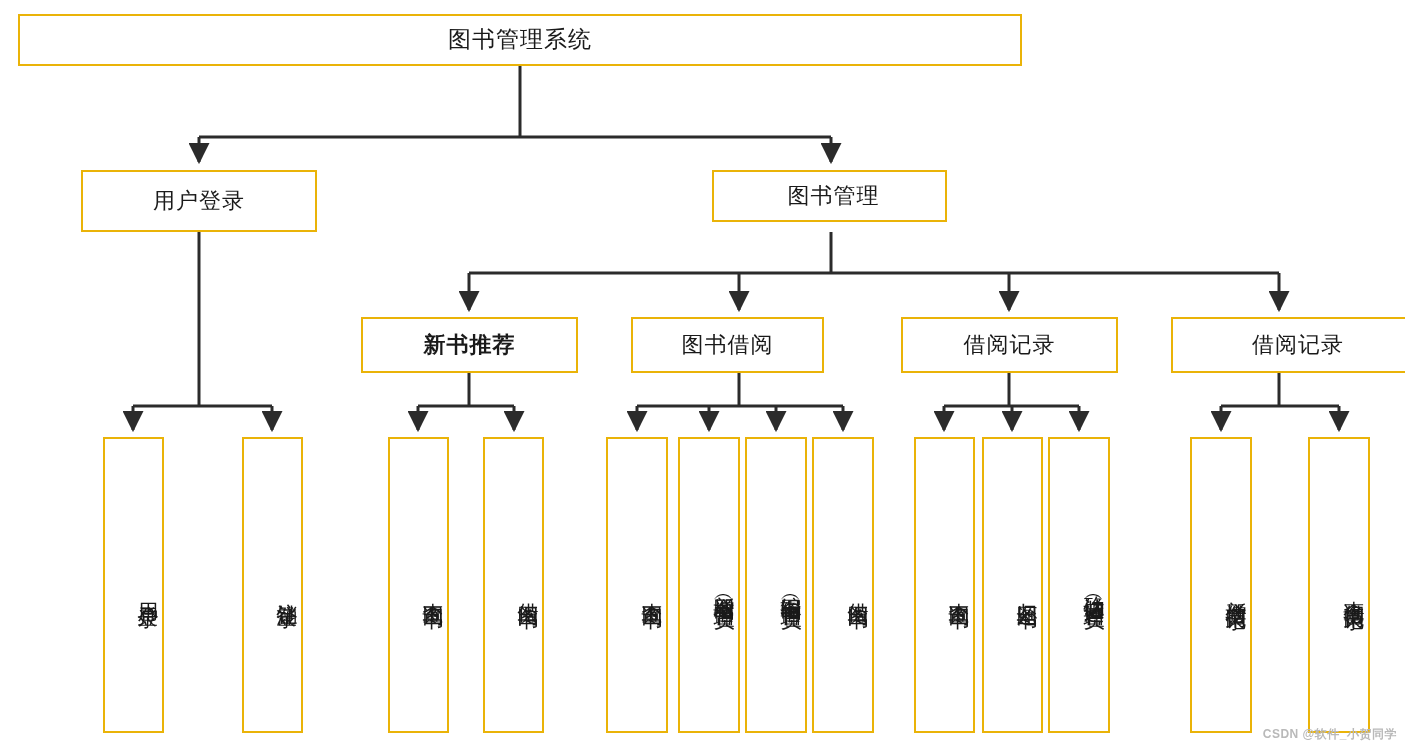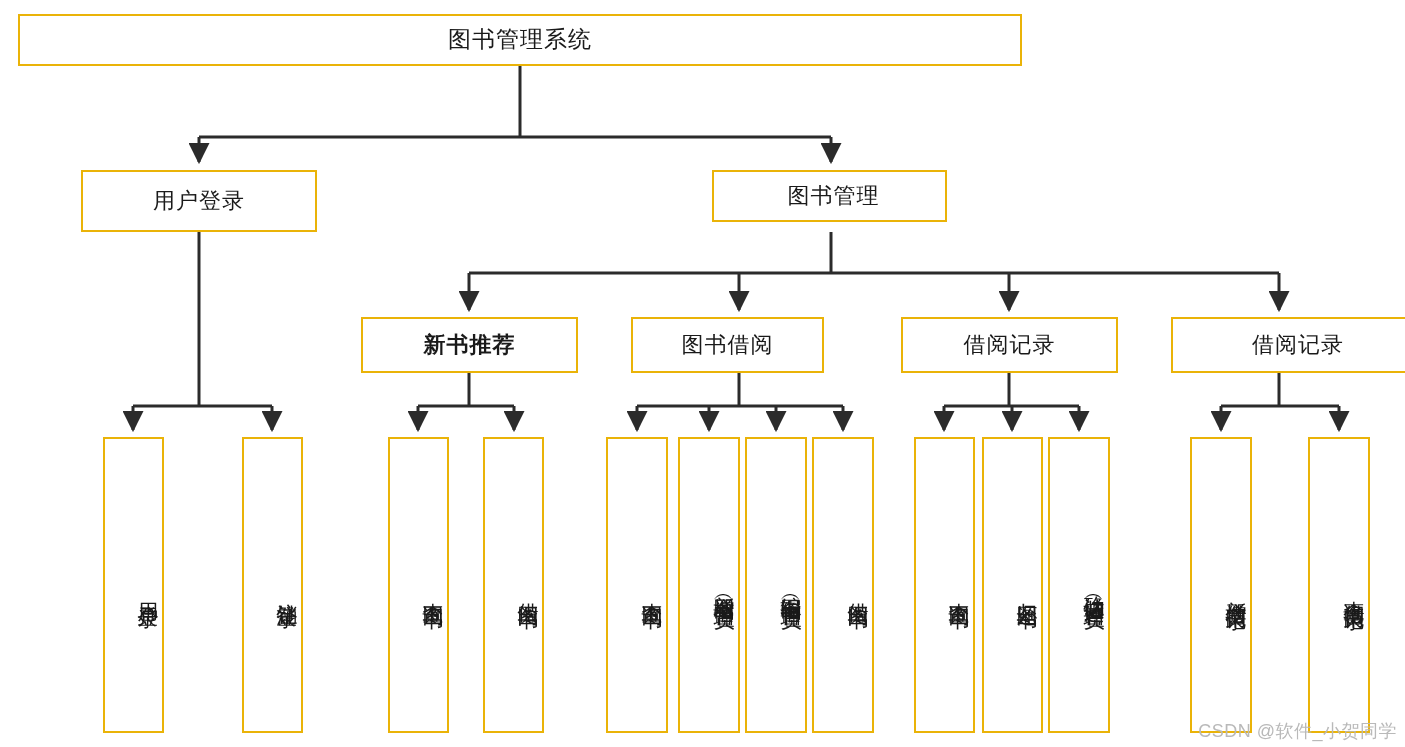--- a/index.html
+++ b/index.html
@@ -52,25 +52,26 @@
     padding-top: 10px;
     white-space: nowrap;
   }
   .node-v.tall {
     padding-top: 6px;
   }
   .watermark {
     position: absolute;
     right: 8px;
     bottom: 4px;
-    font-size: 18px;
+    font-size: 12px;
     color: #b9b9b9;
     letter-spacing: 0.5px;
     white-space: nowrap;
     pointer-events: none;
+    font-weight: bold;
   }
 </style>
 </head>
 <body>
 
 <div id="canvas">
 
   <svg id="wires" viewBox="0 0 1405 747">
     <defs>
       <marker id="arrow" viewBox="0 0 10 10" refX="9" refY="5" markerWidth="7" markerHeight="7" orient="auto-start-reverse">

